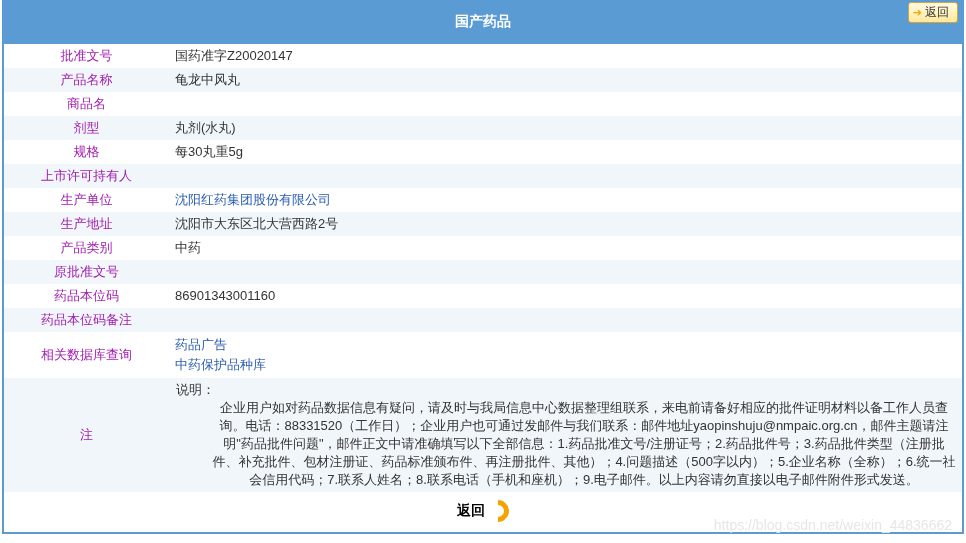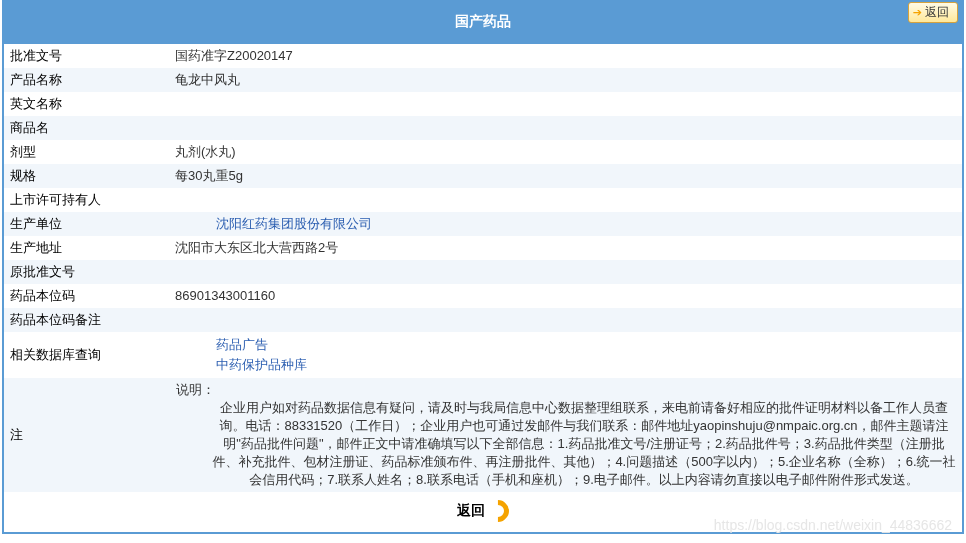--- a/index.html
+++ b/index.html
@@ -54,33 +54,32 @@
     table.detail tr:nth-child(even) td {
       background: #f1f6fb;
     }
     table.detail td {
       padding: 3px 6px;
       vertical-align: middle;
       line-height: 18px;
     }
     td.label {
       width: 165px;
-      text-align: left;
-      color: #000000;
+      text-align: center;
+      color: #a21caf;
       white-space: nowrap;
     }
     td.value {
       text-align: left;
       color: #333;
     }
     td.value a, td.value .link {
       color: #2a5db0;
       text-decoration: none;
       cursor: pointer;
-      margin-left: 41px;
     }
     .links-cell .link { display: block; line-height: 20px; }
     .note-cell {
       color: #2a5db0;
       line-height: 22px;
       padding: 6px 12px 6px 6px;
     }
     .note-title { margin-left: 1px; }
     .note-body { margin-left: 37px; text-align: center; text-indent: 0; }
     .footer {
@@ -134,24 +133,20 @@
     <tbody id="rows-body">
         <tr>
           <td class="label">批准文号</td>
           <td class="value">国药准字Z20020147</td>
         </tr>
         <tr>
           <td class="label">产品名称</td>
           <td class="value">龟龙中风丸</td>
         </tr>
         <tr>
-          <td class="label">英文名称</td>
-          <td class="value"></td>
-        </tr>
-        <tr>
           <td class="label">商品名</td>
           <td class="value"></td>
         </tr>
         <tr>
           <td class="label">剂型</td>
           <td class="value">丸剂(水丸)</td>
         </tr>
         <tr>
           <td class="label">规格</td>
           <td class="value">每30丸重5g</td>
@@ -160,20 +155,24 @@
           <td class="label">上市许可持有人</td>
           <td class="value"></td>
         </tr>
         <tr>
           <td class="label">生产单位</td>
           <td class="value"><a>沈阳红药集团股份有限公司</a></td>
         </tr>
         <tr>
           <td class="label">生产地址</td>
           <td class="value">沈阳市大东区北大营西路2号</td>
+        </tr>
+        <tr>
+          <td class="label">产品类别</td>
+          <td class="value">中药</td>
         </tr>
         <tr>
           <td class="label">原批准文号</td>
           <td class="value"></td>
         </tr>
         <tr>
           <td class="label">药品本位码</td>
           <td class="value">86901343001160</td>
         </tr>
         <tr>

